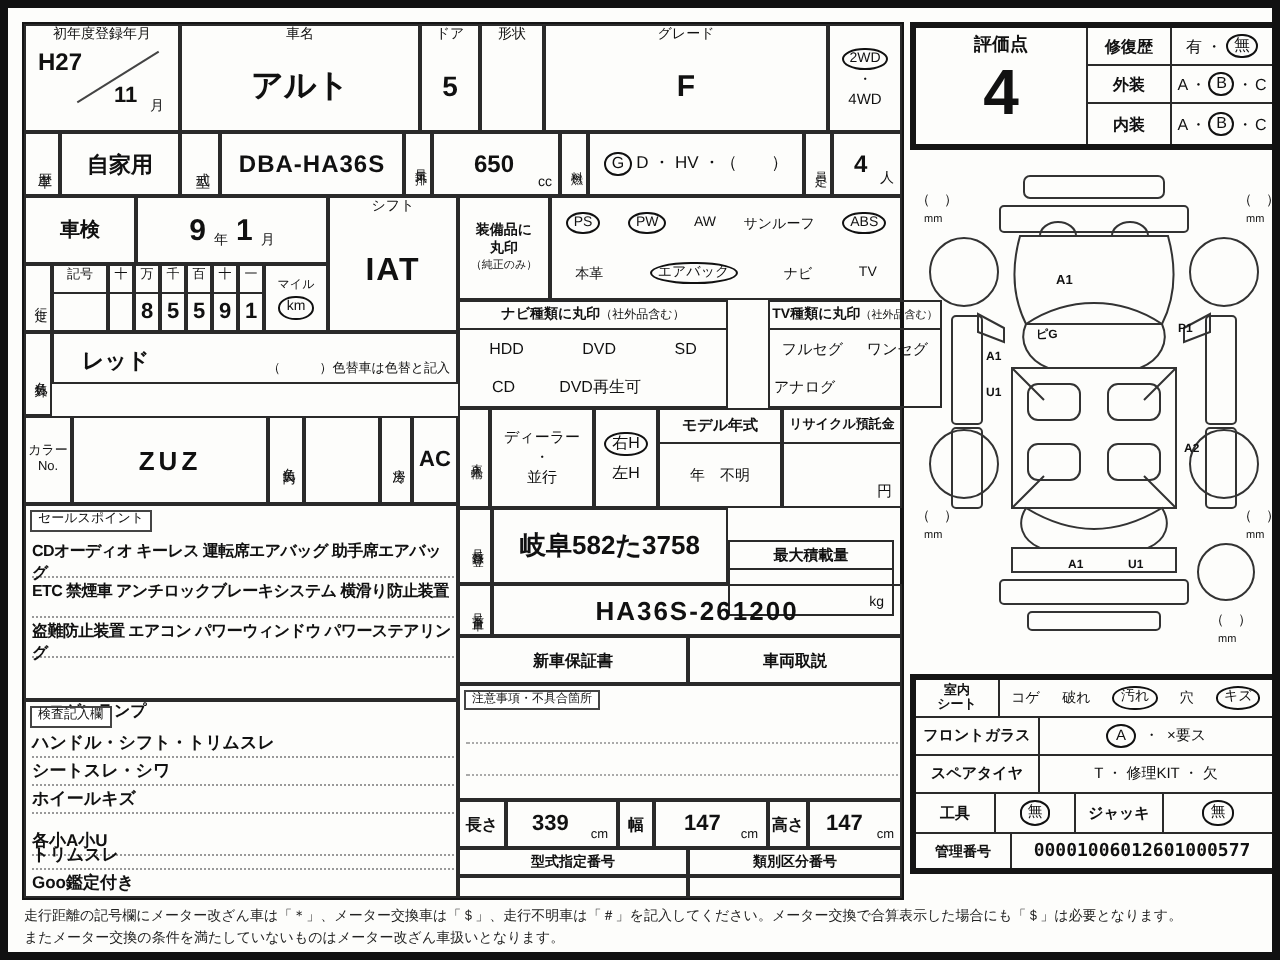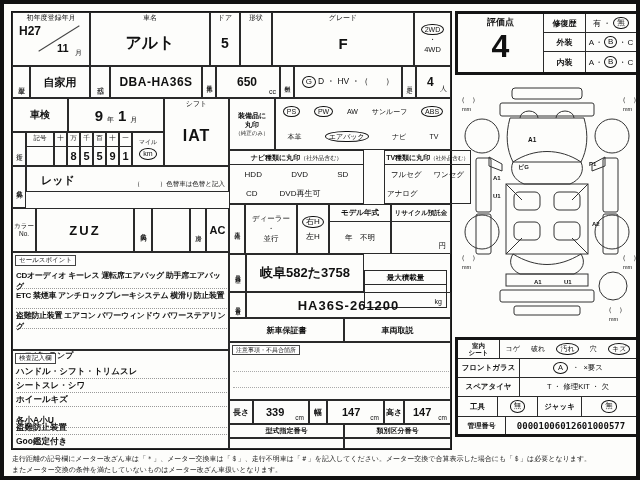--- a/index.html
+++ b/index.html
@@ -179,21 +179,21 @@
     <div class="a val dot" style="left:3px;top:57px;width:211px;height:19px;font-size:8px;letter-spacing:-0.3px;">盗難防止装置 エアコン パワーウィンドウ パワーステアリング</div>
     <div class="a val" style="left:3px;top:77px;width:211px;height:19px;font-size:8px;margin-top:20px;">ハロゲンランプ</div>
   </div>
 
   <div class="a b" style="left:8px;top:346px;width:217px;height:99px;">
     <span class="tab a" style="left:2px;top:2px;">検査記入欄</span>
     <div class="a val dot" style="left:3px;top:15px;width:211px;height:13px;font-size:8.5px;">ハンドル・シフト・トリムスレ</div>
     <div class="a val dot" style="left:3px;top:29px;width:211px;height:13px;font-size:8.5px;">シートスレ・シワ</div>
     <div class="a val dot" style="left:3px;top:43px;width:211px;height:13px;font-size:8.5px;">ホイールキズ</div>
     <div class="a val dot" style="left:3px;top:53px;width:211px;height:13px;font-size:8.5px;margin-top:11px;">各小A小U</div>
-    <div class="a val dot" style="left:3px;top:71px;width:211px;height:13px;font-size:8.5px;">盗難防止装置</div>
+    <div class="a val dot" style="left:3px;top:71px;width:211px;height:13px;font-size:8.5px;">トリムスレ</div>
     <div class="a val" style="left:3px;top:85px;width:211px;height:13px;font-size:8.5px;">Goo鑑定付き</div>
   </div>
 
   <div class="a b c col" style="left:225px;top:94px;width:46px;height:52px;line-height:1.3;">
     <span style="font-size:7px;font-weight:bold;">装備品に</span>
     <span style="font-size:7px;font-weight:bold;">丸印</span>
     <span style="font-size:5.5px;">（純正のみ）</span>
   </div>
   <div class="a b col" style="left:271px;top:94px;width:176px;height:52px;">
     <div class="sp" style="flex:1;font-size:7px;">

